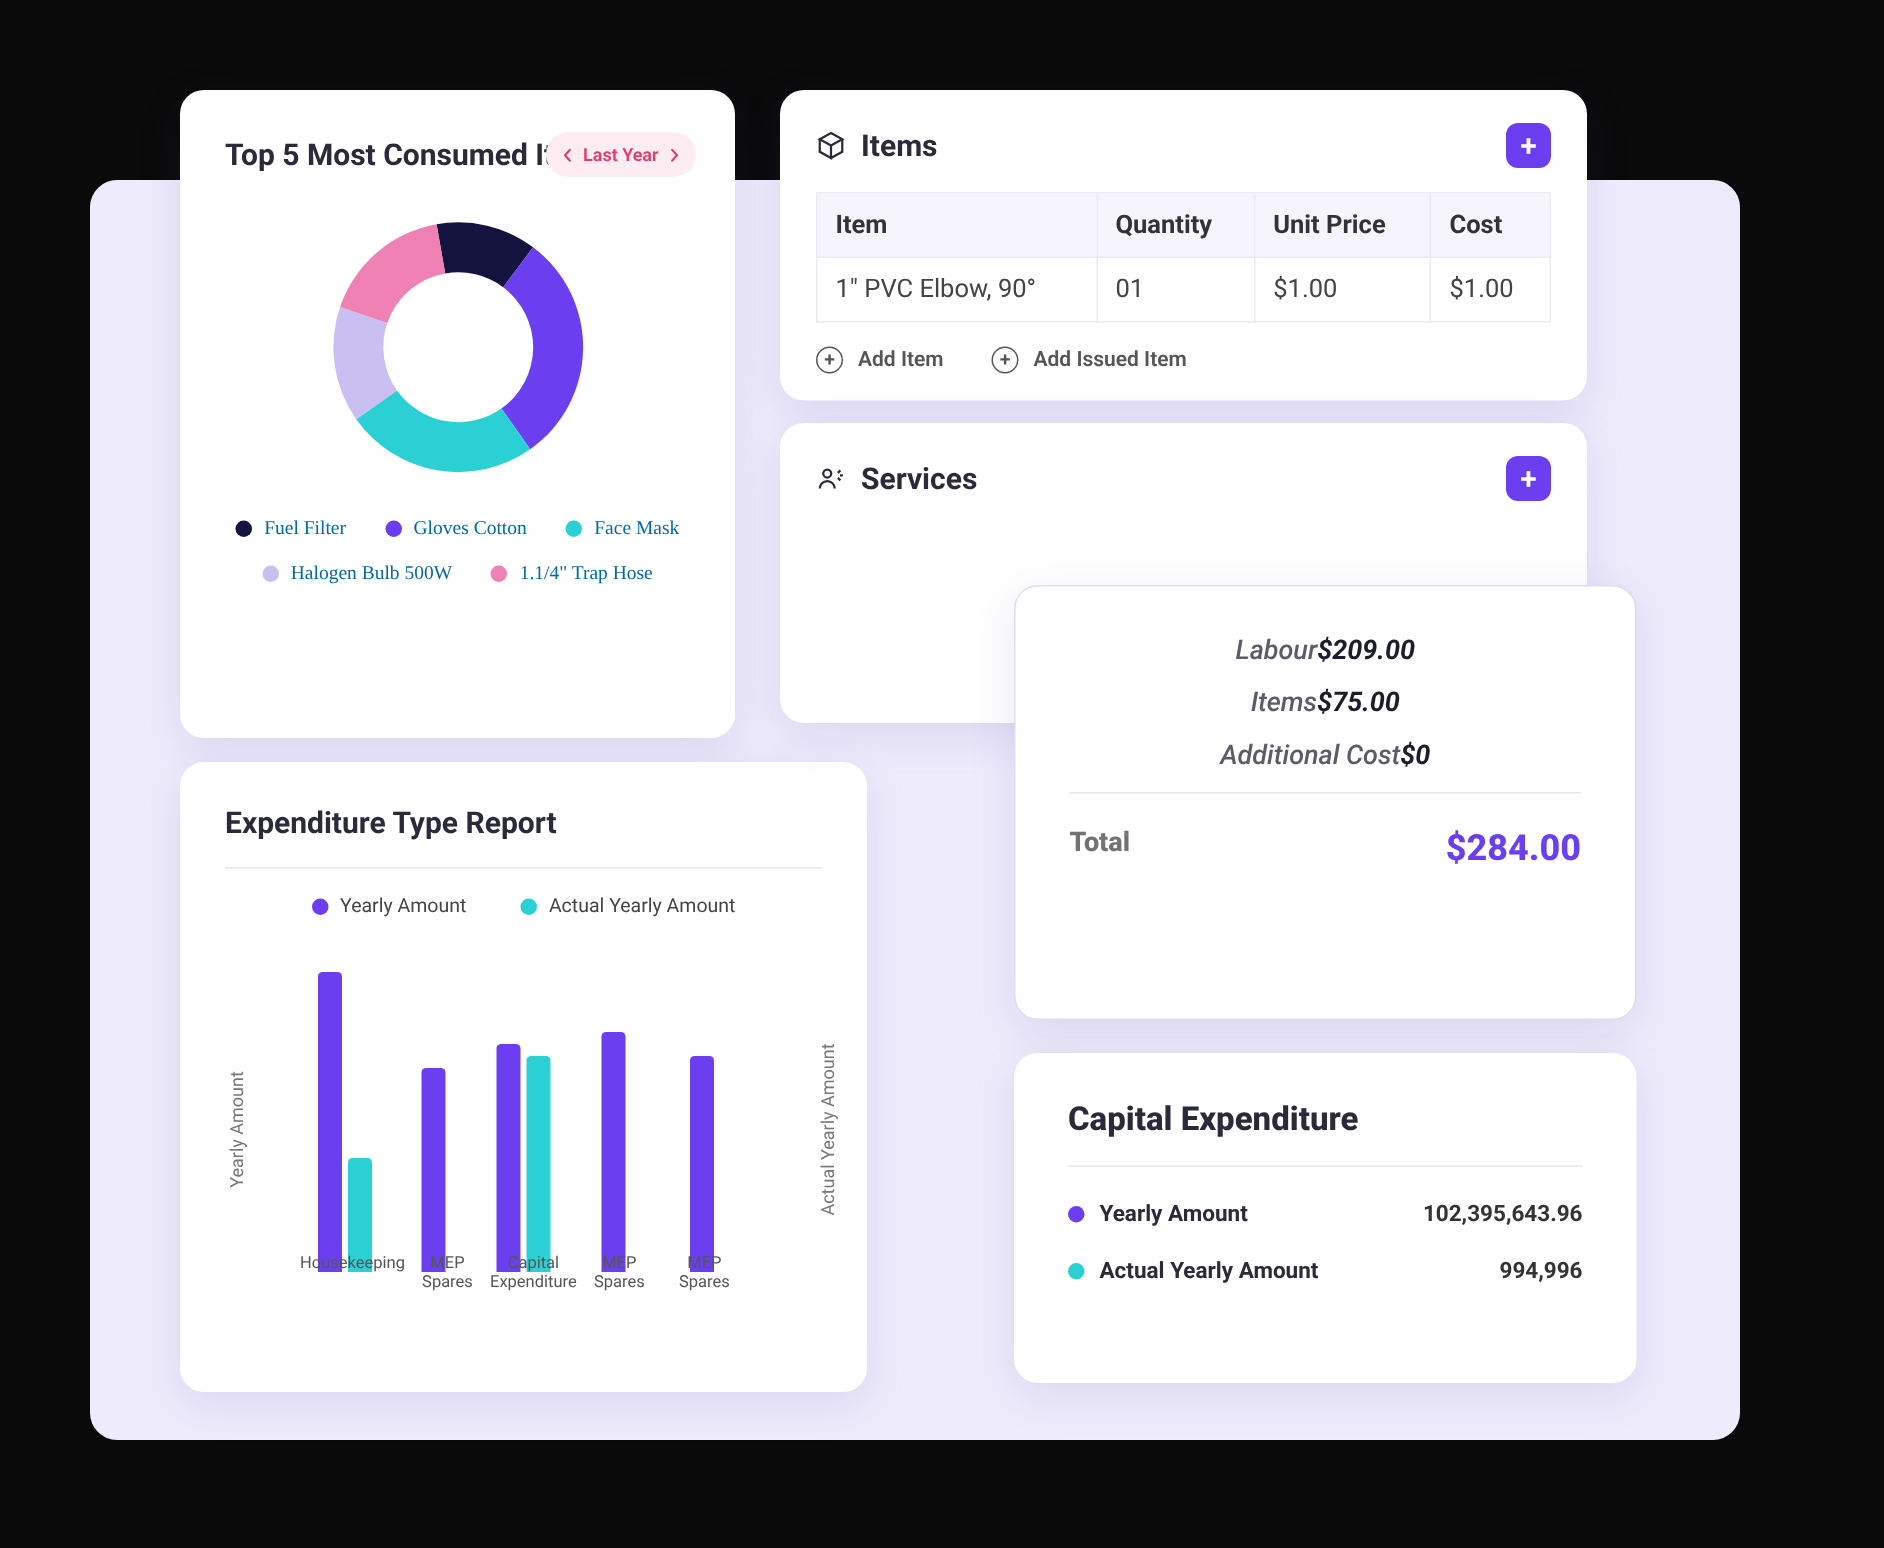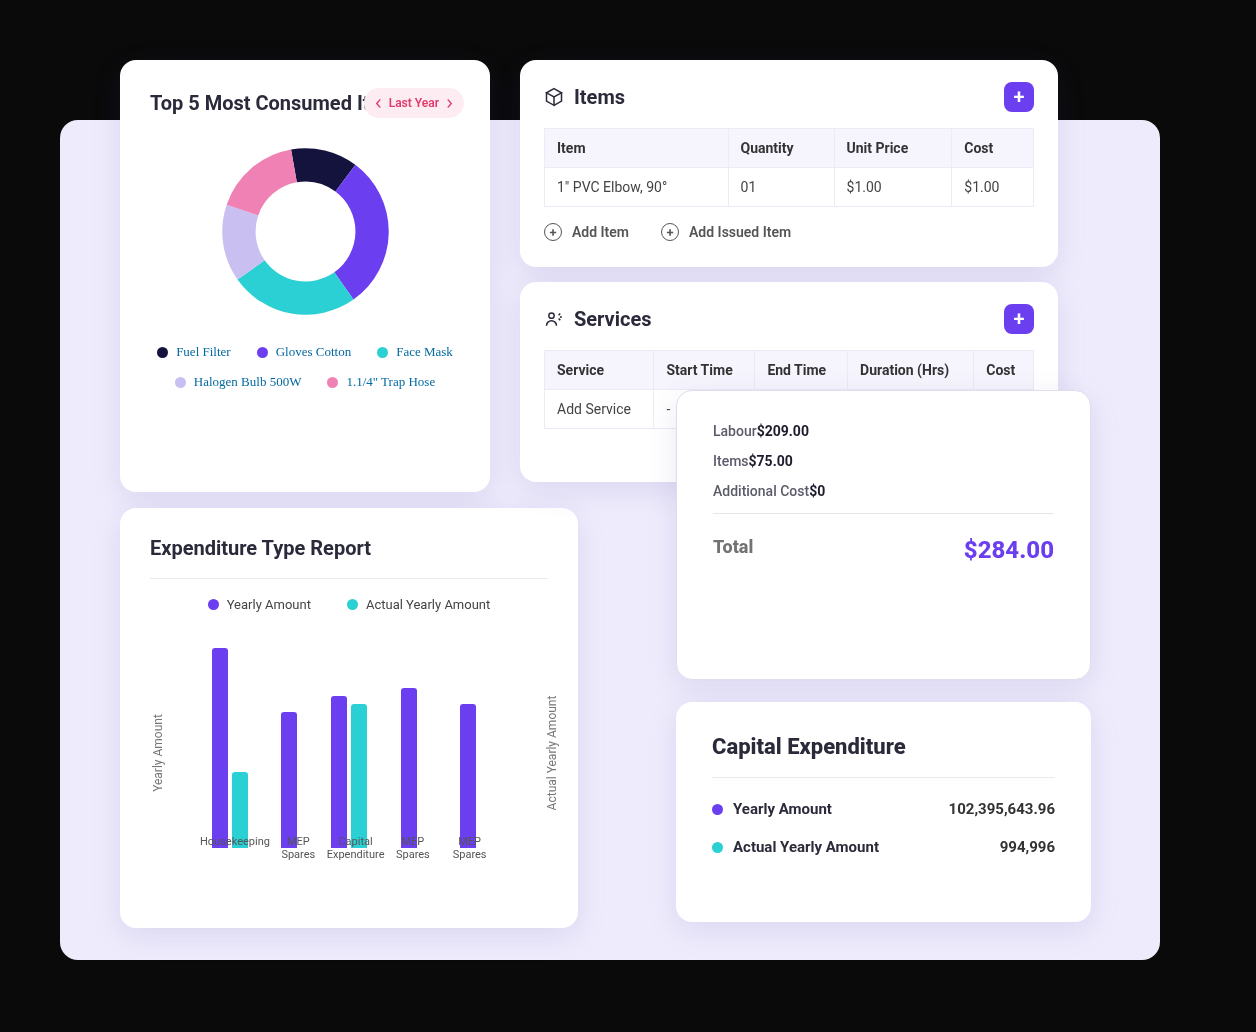--- a/index.html
+++ b/index.html
@@ -29,34 +29,34 @@
 .bgroup { display:flex; gap:4px; align-items:flex-end; width:60px; justify-content:center; }
 .bar { width:16px; border-radius: 3px 3px 0 0; }
 .xlabels { position:absolute; left:30px; right:30px; bottom:17px; display:flex; justify-content:space-around; font-size:11px; color:#555; text-align:center; }
 .xlabels span { width:72px; line-height:1.2; }
 
 
 .c3 { left: 520px; top: 60px; width: 538px; height: 207px; padding: 22px 24px; }
 .cardhead { display:flex; justify-content:space-between; align-items:center; margin-bottom:16px; }
 .cardhead .title { display:flex; align-items:center; gap:10px; font-size:20px; font-weight:700; color:#2a2a3a; }
 .addbtn { width:30px; height:30px; border-radius:8px; background:#6b3ff0; display:flex; align-items:center; justify-content:center; color:#fff; font-size:20px; font-weight:600; cursor:pointer; }
-table { width:100%; border-collapse:collapse; font-size:14px; }
+table { width:100%; border-collapse:collapse; font-size:17px; }
 th { text-align:left; color:#333; font-weight:700; background:#f6f5fd; padding:11px 12px; border:1px solid #eceaf5; }
 td { padding:11px 12px; color:#444; border:1px solid #eceaf5; }
 .addrow { display:flex; gap:32px; margin-top:16px; font-size:14px; color:#555; font-weight:600; }
 .addrow .lnk { display:flex; align-items:center; gap:10px; cursor:pointer; }
 .circplus { width:18px; height:18px; border:1.5px solid #555; border-radius:50%; display:flex; align-items:center; justify-content:center; font-size:13px; line-height:1; }
 
 
 .c4 { left: 520px; top: 282px; width: 538px; height: 200px; padding: 22px 24px; }
 
 
 .c5 { left: 676px; top: 390px; width: 415px; height: 290px; padding: 32px 36px; border:1px solid #e2dcef; }
 .c5 h3 { font-size:22px; font-weight:800; color:#2a2a3a; margin-bottom:22px; }
-.crow { display:flex; justify-content:flex-start; font-size:14px; color:#5b5b6a; margin-bottom:14px; font-weight:500; }
+.crow { display:flex; justify-content:center; font-size:18px; color:#5b5b6a; margin-bottom:14px; font-weight:500;font-style:italic; }
 .crow .val { color:#1c1c2c; font-weight:700; }
 .totrow { display:flex; justify-content:space-between; border-top:1px solid #e5e5ec; padding-top:22px; margin-top:10px; }
 .totrow .lbl { font-size:18px; font-weight:800; color:#737373; }
 .totrow .val { font-size:24px; font-weight:800; color:#6b3ff0; }
 
 
 .c6 { left: 676px; top: 702px; width: 415px; height: 220px; padding: 32px 36px; }
 .c6 h3 { font-size:22px; font-weight:800; color:#2a2a3a; margin-bottom:18px; }
 .c6 .hr { margin: 0 0 22px 0; }
 .kv { display:flex; justify-content:space-between; align-items:center; font-size:15px; margin-bottom:20px; }
@@ -206,40 +206,20 @@
     <div class="title">
       <svg class="ico" viewBox="0 0 24 24" fill="none" stroke="#2a2a3a" stroke-width="1.8">
           <circle cx="9" cy="8" r="3.2"></circle>
           <path d="M3 20c0-3.3 2.7-6 6-6s6 2.7 6 6"></path>
           <path d="M17.5 7.5l2-2M19.2 9.5h2.3M17.5 11.5l2 2"></path>
         </svg>
       <span>Services</span>
     </div>
     <div class="addbtn">+</div>
   </div>
-  <table>
-    <thead>
-        <tr id="services-head">
-          <th>Service</th>
-          <th>Start Time</th>
-          <th>End Time</th>
-          <th>Duration (Hrs)</th>
-          <th>Cost</th>
-        </tr>
-      </thead>
-    <tbody>
-      <tr>
-        <td>Add Service</td>
-        <td>-</td>
-        <td></td>
-        <td></td>
-        <td></td>
-      </tr>
-    </tbody>
-  </table>
 </div>
 
 <div class="card c5">
   <div class="crow">
       <span>Labour</span>
       <span class="val">$209.00</span>
     </div>
   <div class="crow">
       <span>Items</span>
       <span class="val">$75.00</span>

